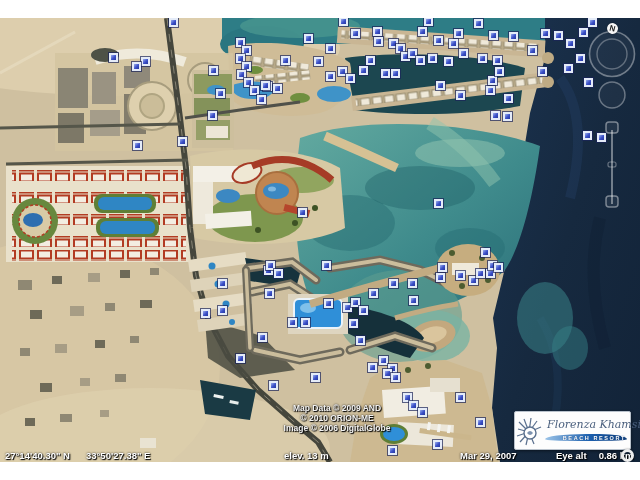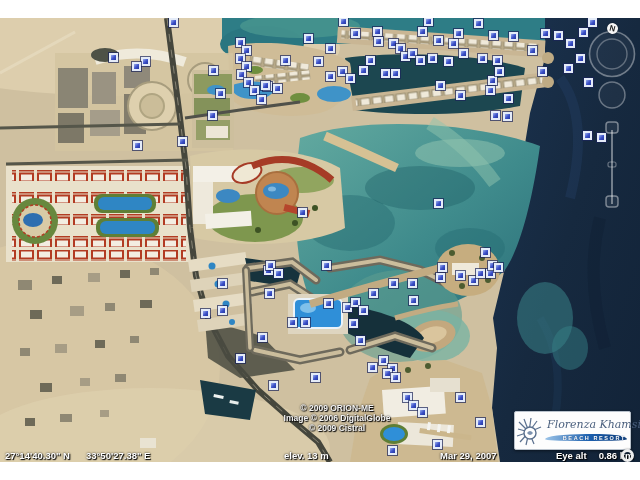--- a/index.html
+++ b/index.html
@@ -28,21 +28,21 @@
   
   #attribution{position:absolute;left:252px;top:403px;width:170px;z-index:12;text-align:center;
       color:#f2f2f2;font-size:8.5px;font-weight:bold;line-height:10px;
       text-shadow:1px 1px 1px #000,0 0 2px #000;}
 
   
   .status{position:absolute;z-index:30;color:#fff;font-size:9.5px;font-weight:bold;
       text-shadow:1px 1px 1px #000,0 0 2px rgba(0,0,0,.9);white-space:nowrap;}
   #coords{left:5px;top:450px;display:flex;gap:16px;}
   #elev{left:284px;top:450px;}
-  #imgdate{left:440px;top:450px;}
+  #imgdate{left:460px;top:450px;}
   #eyealt{left:556px;top:450px;display:flex;gap:12px;}
   #stream{position:absolute;left:621px;top:449px;width:7px;height:7px;border:3px solid #ededed;
       border-radius:50%;z-index:30;box-shadow:0 0 2px rgba(0,0,0,.5);}
 
   
   .navsvg{position:absolute;z-index:20;}
   #northbadge{position:absolute;left:607px;top:23px;width:11px;height:11px;border-radius:50%;
       background:#f5f5f5;z-index:21;color:#222;font-size:8px;font-weight:bold;text-align:center;
       line-height:11px;transform:rotate(14deg);box-shadow:0 0 2px rgba(0,0,0,.4);}
 
@@ -399,23 +399,23 @@
         <div class="pm" style="left: 455.5px; top: 374.5px;"></div>
         <div class="pm" style="left: 475.5px; top: 399.5px;"></div>
         <div class="pm" style="left: 387.5px; top: 427.5px;"></div>
         <div class="pm" style="left: 432.5px; top: 421.5px;"></div>
       </div>
 
 
   </div>
 
   <div id="attribution">
-    <div>© 2009 ORION-ME</div>
+    <div>Map Data © 2009 AND</div>
+    <div>© 2010 ORION-ME</div>
     <div>Image © 2006 DigitalGlobe</div>
-    <div>© 2009 Cistral</div>
   </div>
 
   <div id="coords" class="status">
     <span>27°14'40.30" N</span>
     <span>33°50'27.38" E</span>
   </div>
   <div id="elev" class="status">elev. 13 m</div>
   <div id="imgdate" class="status">Mar 29, 2007</div>
   <div id="eyealt" class="status">
     <span>Eye alt</span>

